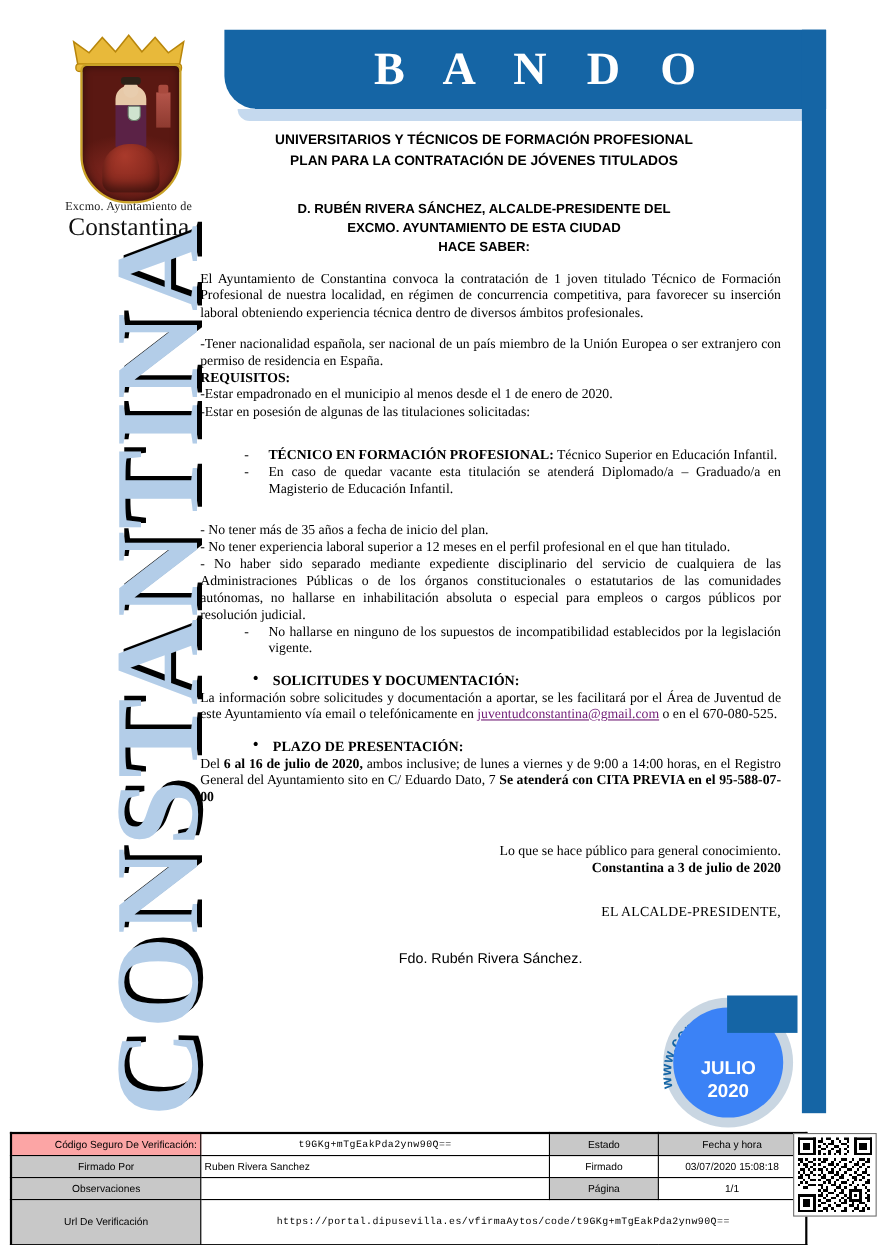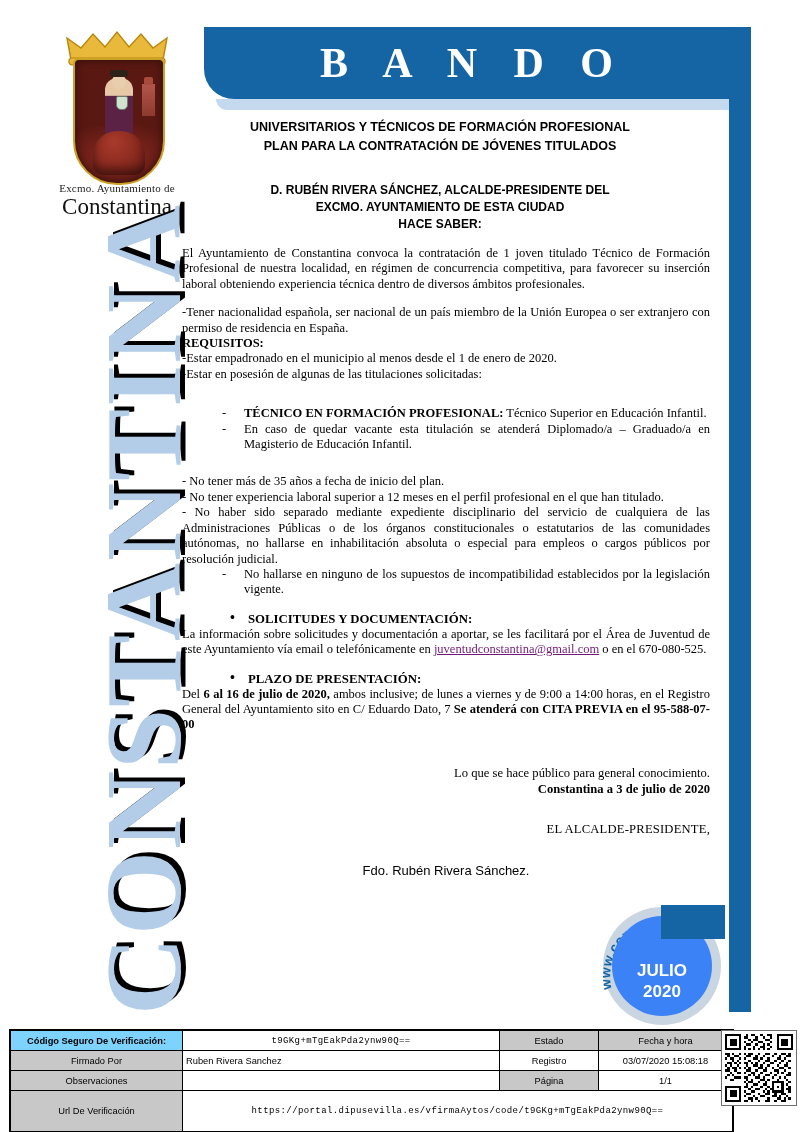--- a/index.html
+++ b/index.html
@@ -16,20 +16,21 @@
   #banner-shadow{
     position:absolute;left:216px;top:99px;width:530px;height:11px;
     background:#C5D9EE;border-bottom-left-radius:22px;border-bottom-right-radius:4px;
   }
   #banner-title{
     position:absolute;left:204px;top:27px;width:525px;height:72px;
     display:flex;align-items:center;justify-content:center;
     color:#ffffff;font-family:"Liberation Serif",serif;
     font-size:42px;font-weight:700;letter-spacing:13px;text-indent:13px;
     line-height:1;
+    padding-left:20px;
   }
   #right-bar{
     position:absolute;left:729px;top:27px;width:22px;height:985px;background:#1565A5;
   }
 
   
   #emblem{position:absolute;left:47px;top:30px;width:140px;height:195px;}
   #crown{position:absolute;left:18px;top:0px;width:104px;height:36px;}
   #shield-wrap{position:absolute;left:26px;top:28px;width:88px;height:123px;}
   #shield{
@@ -157,21 +158,21 @@
 
   
   #footer{position:absolute;left:9px;top:1029px;width:786px;}
   table.vtable{
     border-collapse:collapse;width:694px;table-layout:fixed;
     font-family:"Liberation Sans",sans-serif;font-size:9px;color:#000;
     border:2px solid #000;
   }
   table.vtable td{border:1px solid #000;padding:2px 3px;height:15px;}
   td.lbl{background:#C8C8C8;text-align:center;font-size:9.3px;font-weight:400;}
-  td.lbl-left{background:#7dd3fc;text-align:center;font-size:9.3px;padding-left:4px;font-weight:bold;}
+  td.lbl-left{background:#fca5a5;text-align:right;font-size:9.3px;padding-left:4px;}
   td.mono{font-family:"Liberation Mono",monospace;font-size:9px;text-align:center;letter-spacing:.4px;}
   td.val{text-align:left;font-size:9.3px;padding-left:4px;}
   td.valc{text-align:center;font-size:9.3px;}
   #qr{position:absolute;left:712px;top:1px;width:76px;height:76px;border:1px solid #6f6f6f;background:#fff;padding:3px;box-sizing:border-box;}
   #qr svg{display:block;}
 </style>
 </head>
 <body>
 
 <div id="banner"></div>
@@ -294,21 +295,21 @@
     <tbody>
         <tr>
       <td class="lbl-left" style="width:165px">Código Seguro De Verificación:</td>
       <td class="mono" style="width:310px">t9GKg+mTgEakPda2ynw90Q==</td>
       <td class="lbl" style="width:92px">Estado</td>
       <td class="lbl" style="width:127px">Fecha y hora</td>
     </tr>
     <tr>
       <td class="lbl">Firmado Por</td>
       <td class="val">Ruben Rivera Sanchez</td>
-      <td class="valc">Registro</td>
+      <td class="valc">Firmado</td>
       <td class="valc">03/07/2020 15:08:18</td>
     </tr>
     <tr>
       <td class="lbl">Observaciones</td>
       <td class="val"></td>
       <td class="lbl">Página</td>
       <td class="valc">1/1</td>
     </tr>
     <tr>
       <td class="lbl" style="height:36px">Url De Verificación</td>

